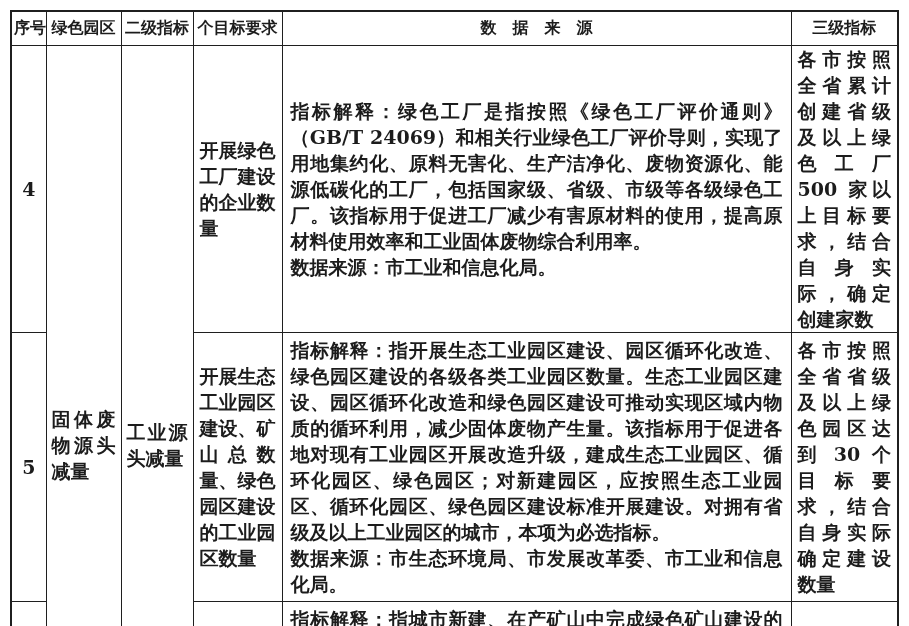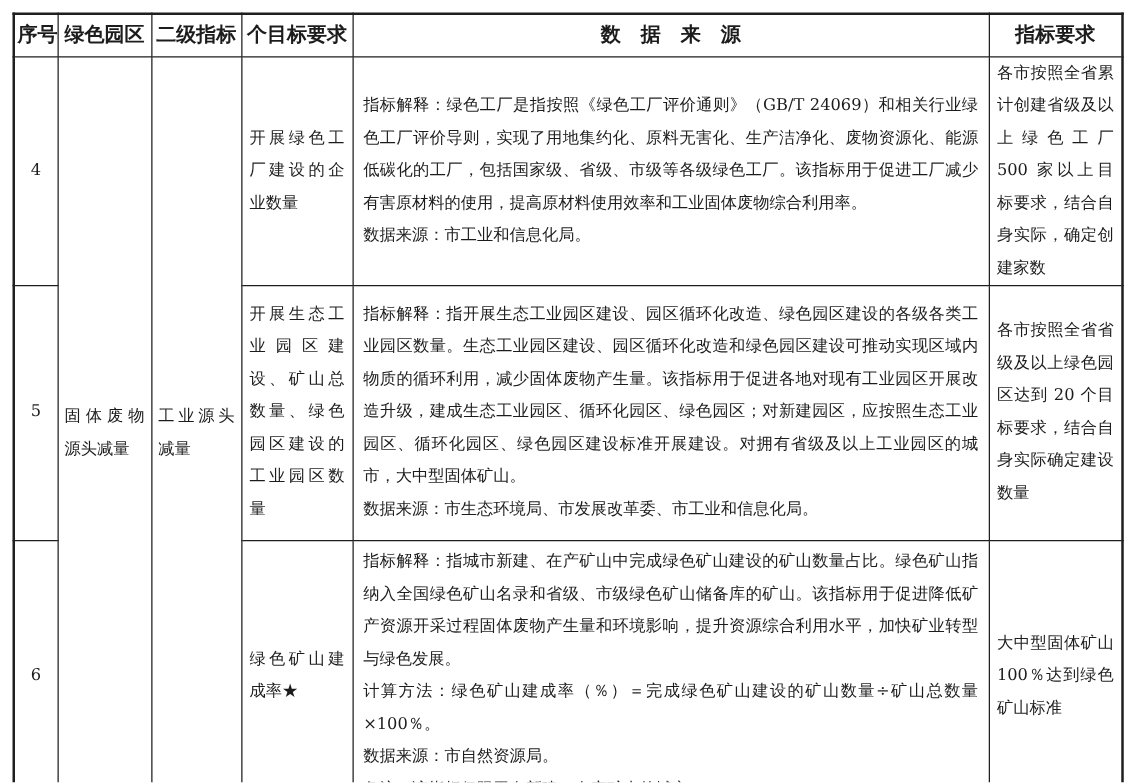--- a/index.html
+++ b/index.html
@@ -35,22 +35,23 @@
     font-family: Liberation Serif, serif;
     font-weight: bold;
     font-size: 16px;
     text-align: center;
     padding: 2px 2px;
     white-space: nowrap;
   }
   
   table.indicator-table td {
     font-family: "DejaVu Serif", "Liberation Serif", serif;
-    font-size: 13px;
+    font-size: 19px;
     line-height: 26px;
+    font-weight: bold;
   }
   td.c-no {
     text-align: center;
     font-size: 15px;
   }
   td.c-l1, td.c-l2 {
     padding: 0 5px;
     text-align: justify;
     text-align-last: left;
   }
@@ -88,39 +89,39 @@
       <col style="width:509px">
       <col style="width:107px">
     </colgroup>
     <thead>
       <tr class="r-head">
         <th>序号</th>
         <th>绿色园区</th>
         <th>二级指标</th>
         <th>个目标要求</th>
         <th>数　据　来　源</th>
-        <th>指标要求</th>
+        <th>三级指标</th>
       </tr>
     </thead>
     <tbody>
       <tr class="r-4">
         <td class="c-no">4</td>
         <td class="c-l1" rowspan="3">固体废物源头减量</td>
         <td class="c-l2" rowspan="3">工业源头减量</td>
         <td class="c-l3">开展绿色工厂建设的企业数量</td>
         <td class="c-src">指标解释：绿色工厂是指按照《绿色工厂评价通则》（GB/T 24069）和相关行业绿色工厂评价导则，实现了用地集约化、原料无害化、生产洁净化、废物资源化、能源低碳化的工厂，包括国家级、省级、市级等各级绿色工厂。该指标用于促进工厂减少有害原材料的使用，提高原材料使用效率和工业固体废物综合利用率。
 数据来源：市工业和信息化局。</td>
         <td class="c-req">各市按照全省累计创建省级及以上绿色工厂 500 家以上目标要求，结合自身实际，确定创建家数</td>
       </tr>
       <tr class="r-5">
         <td class="c-no">5</td>
         <td class="c-l3">开展生态工业园区建设、矿山总数量、绿色园区建设的工业园区数量</td>
-        <td class="c-src">指标解释：指开展生态工业园区建设、园区循环化改造、绿色园区建设的各级各类工业园区数量。生态工业园区建设、园区循环化改造和绿色园区建设可推动实现区域内物质的循环利用，减少固体废物产生量。该指标用于促进各地对现有工业园区开展改造升级，建成生态工业园区、循环化园区、绿色园区；对新建园区，应按照生态工业园区、循环化园区、绿色园区建设标准开展建设。对拥有省级及以上工业园区的城市，大中型固体矿山。
+        <td class="c-src">指标解释：指开展生态工业园区建设、园区循环化改造、绿色园区建设的各级各类工业园区数量。生态工业园区建设、园区循环化改造和绿色园区建设可推动实现区域内物质的循环利用，减少固体废物产生量。该指标用于促进各地对现有工业园区开展改造升级，建成生态工业园区、循环化园区、绿色园区；对新建园区，应按照生态工业园区、循环化园区、绿色园区建设标准开展建设。对拥有省级及以上工业园区的城市，本项为必选指标。
 数据来源：市生态环境局、市发展改革委、市工业和信息化局。</td>
-        <td class="c-req">各市按照全省省级及以上绿色园区达到 20 个目标要求，结合自身实际确定建设数量</td>
+        <td class="c-req">各市按照全省省级及以上绿色园区达到 30 个目标要求，结合自身实际确定建设数量</td>
       </tr>
       <tr class="r-6">
         <td class="c-no">6</td>
         <td class="c-l3">绿色矿山建成率★</td>
         <td class="c-src">指标解释：指城市新建、在产矿山中完成绿色矿山建设的矿山数量占比。绿色矿山指纳入全国绿色矿山名录和省级、市级绿色矿山储备库的矿山。该指标用于促进降低矿产资源开采过程固体废物产生量和环境影响，提升资源综合利用水平，加快矿业转型与绿色发展。
 计算方法：绿色矿山建成率（％）＝完成绿色矿山建设的矿山数量÷矿山总数量×100％。
 数据来源：市自然资源局。
 备注：该指标仅限于有新建、在产矿山的城市。</td>
         <td class="c-req">大中型固体矿山 100％达到绿色矿山标准</td>
       </tr>

